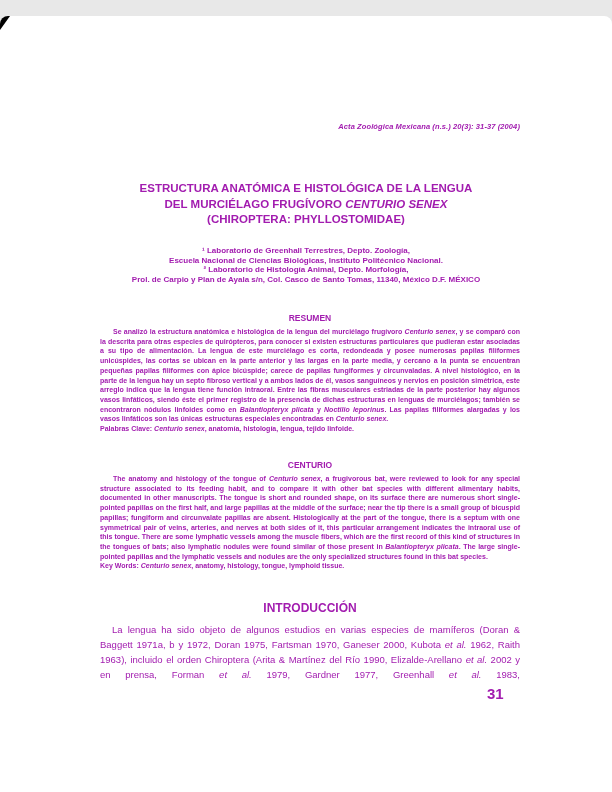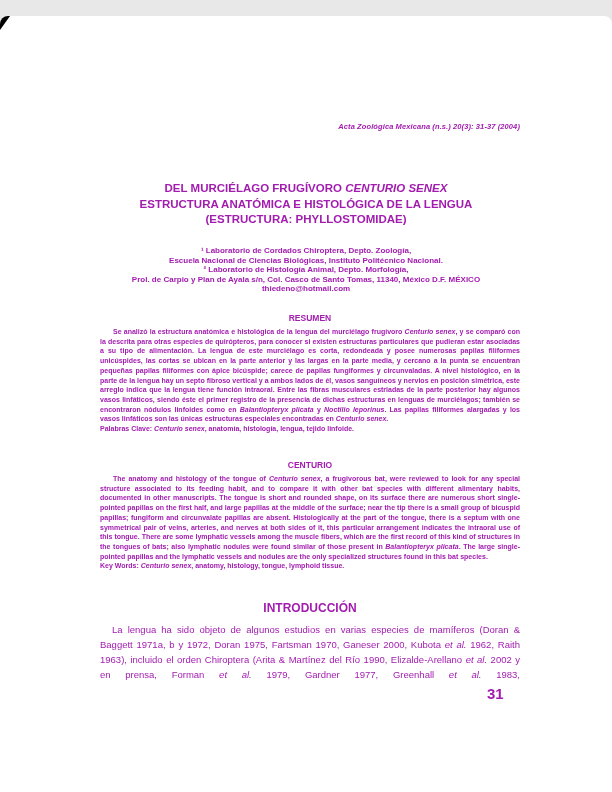--- a/index.html
+++ b/index.html
@@ -66,32 +66,31 @@
 </head>
 <body>
 
 <div class="page">
 
   <div class="abs" id="corner-artifact"></div>
 
   <div class="abs" id="journal-line">Acta Zoológica Mexicana (n.s.) 20(3): 31-37 (2004)</div>
 
   <div class="abs" id="title-block">
+    <div>ESTRUCTURA ANATÓMICA E HISTOLÓGICA DE LA LENGUA</div>
     <div><span>DEL MURCIÉLAGO FRUGÍVORO </span><span class="it">CENTURIO SENEX</span></div>
-    <div>ESTRUCTURA ANATÓMICA E HISTOLÓGICA DE LA LENGUA</div>
-    <div>(ESTRUCTURA: PHYLLOSTOMIDAE)</div>
+    <div>(CHIROPTERA: PHYLLOSTOMIDAE)</div>
   </div>
 
 
   <div class="abs" id="affil-block">
-    <div>¹ Laboratorio de Cordados Chiroptera, Depto. Zoología,</div>
+    <div>¹ Laboratorio de Greenhall Terrestres, Depto. Zoología,</div>
     <div>Escuela Nacional de Ciencias Biológicas, Instituto Politécnico Nacional.</div>
     <div>² Laboratorio de Histología Animal, Depto. Morfología,</div>
     <div>Prol. de Carpio y Plan de Ayala s/n, Col. Casco de Santo Tomas, 11340, México D.F. MÉXICO</div>
-    <div>thiedeno@hotmail.com</div>
   </div>
 
   <div class="abs sec-heading" id="resumen-h">RESUMEN</div>
 
   <div class="abs small-body" id="resumen-body">
     <div class="para-indent"><span>Se analizó la estructura anatómica e histológica de la lengua del murciélago frugívoro </span><span class="it">Centurio senex</span><span>, y se comparó con la descrita para otras especies de quirópteros, para conocer si existen estructuras particulares que pudieran estar asociadas a su tipo de alimentación. La lengua de este murciélago es corta, redondeada y posee numerosas papilas filiformes unicúspides, las cortas se ubican en la parte anterior y las largas en la parte media, y cercano a la punta se encuentran pequeñas papilas filiformes con ápice bicúspide; carece de papilas fungiformes y circunvaladas. A nivel histológico, en la parte de la lengua hay un septo fibroso vertical y a ambos lados de él, vasos sanguíneos y nervios en posición simétrica, este arreglo indica que la lengua tiene función intraoral. Entre las fibras musculares estriadas de la parte posterior hay algunos vasos linfáticos, siendo éste el primer registro de la presencia de dichas estructuras en lenguas de murciélagos; también se encontraron nódulos linfoides como en </span><span class="it">Balantiopteryx plicata</span><span> y </span><span class="it">Noctilio leporinus</span><span>. Las papilas filiformes alargadas y los vasos linfáticos son las únicas estructuras especiales encontradas en </span><span class="it">Centurio senex</span><span>.</span></div>
     <div class="kw-line"><span class="bd">Palabras Clave: </span><span class="it">Centurio senex</span><span>, anatomía, histología, lengua, tejido linfoide.</span></div>
   </div>
 
   <div class="abs sec-heading" id="abstract-h">CENTURIO</div>

